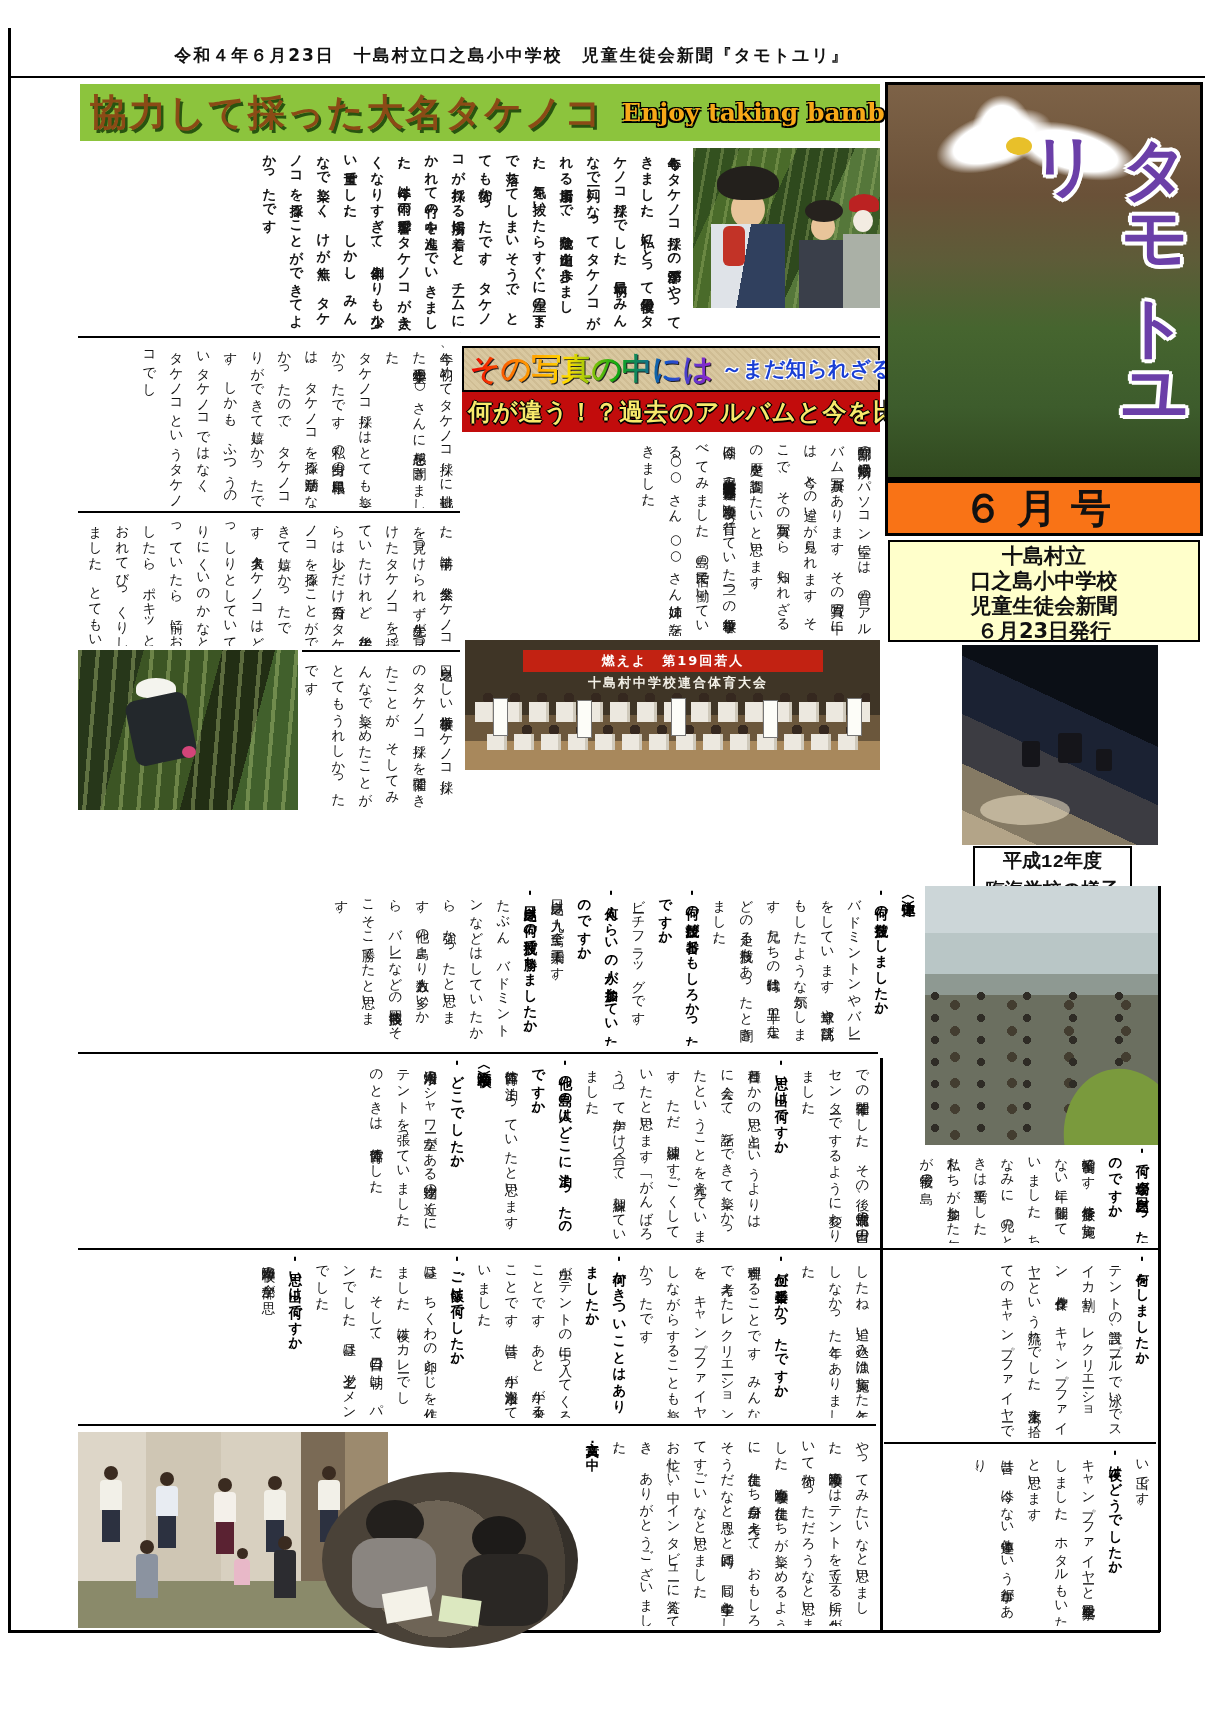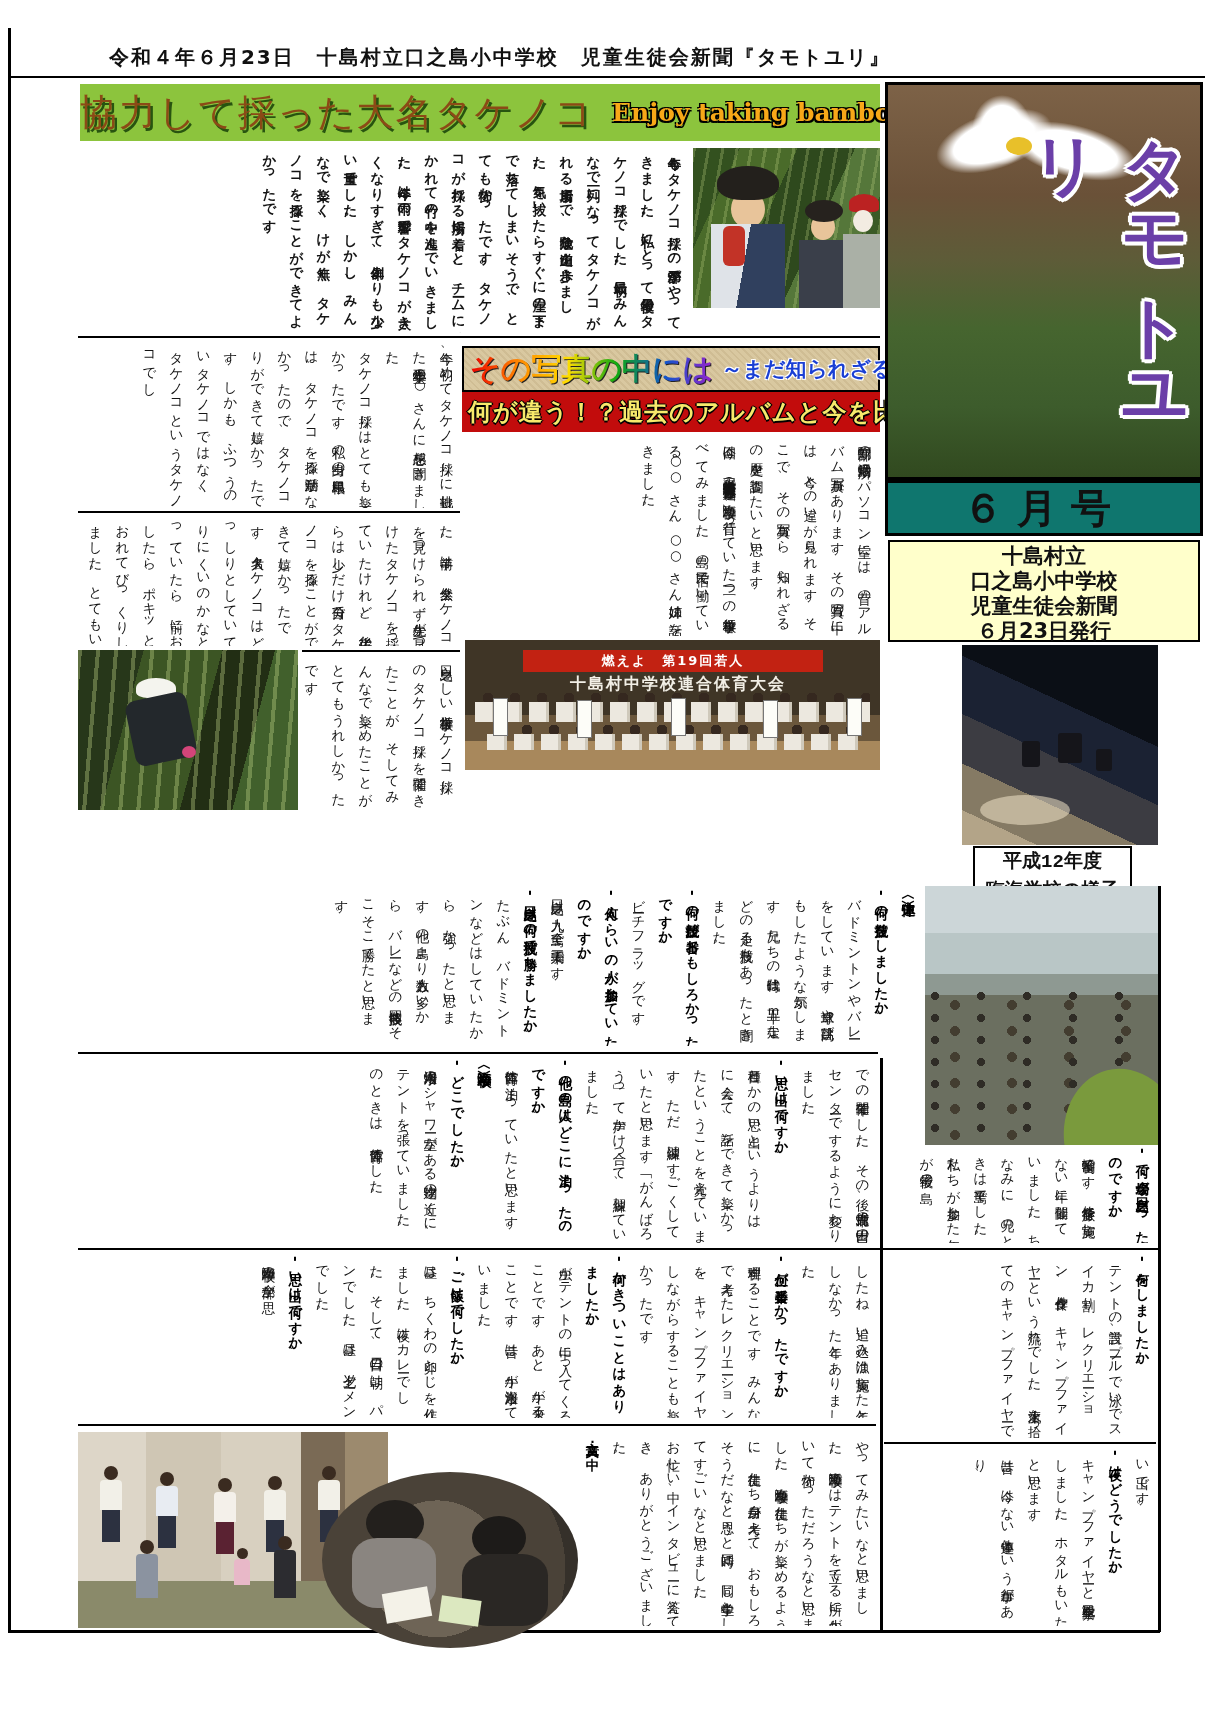--- a/index.html
+++ b/index.html
@@ -11,24 +11,24 @@
   .hline{position:absolute;background:#000;height:2px;}
   .vline{position:absolute;background:#000;width:3px;}
   
   .vtext{position:absolute;writing-mode:vertical-rl;overflow:hidden;font-size:13.5px;line-height:27px;
          letter-spacing:0.5px;color:#141414;}
   .vtext p,.seg{margin:0;padding:0;}
   .seg-q,.seg-h,.seg-sig{font-family:"DejaVu Sans","Liberation Sans",sans-serif;font-weight:bold;color:#000;}
   .seg-h{font-size:14px;}
   .vtext.sansbody{font-family:"DejaVu Sans","Liberation Sans",sans-serif;font-weight:600;}
   
-  #top-header{top:44px;left:0;width:1000px;text-align:center;font-size:20px;font-weight:600;letter-spacing:2px;}
+  #top-header{top:44px;left:12px;width:1000px;text-align:center;font-size:17px;font-weight:600;letter-spacing:2px;}
   
   #green-banner{left:80px;top:84px;width:800px;height:57px;background:#8cc43d;display:flex;align-items:center;}
-  #green-banner .jp{font-size:37px;font-weight:normal;color:#8b4a16;letter-spacing:2px;
+  #green-banner .jp{font-size:37px;font-weight:bold;color:#8b4a16;letter-spacing:2px;margin-left:10px;
       text-shadow:2.5px 2.5px 0 #285410;white-space:nowrap;}
   #green-banner .en{font-size:25px;font-weight:bold;color:#f8a818;margin-left:18px;white-space:nowrap;
       text-shadow:-1.5px -1.5px 0 #000,1.5px -1.5px 0 #000,-1.5px 1.5px 0 #000,1.5px 1.5px 0 #000;}
   
   #research-banner{left:462px;top:346px;width:418px;height:46px;background:#d9c8a0;border:2px solid #000;
       box-sizing:border-box;display:flex;align-items:center;
       background-image:repeating-linear-gradient(45deg,rgba(120,90,40,.10) 0 2px,transparent 2px 5px);}
   #research-title{font-size:30px;font-weight:bold;margin-left:6px;white-space:nowrap;
       background:linear-gradient(90deg,#e00,#f80,#fd0,#1a1,#15c,#92c);
       -webkit-background-clip:text;background-clip:text;color:transparent;
@@ -45,37 +45,37 @@
   #cap-night{left:973px;top:846px;width:155px;height:62px;font-size:19px;line-height:29px;font-family:Liberation Mono, monospace;}
   
   #lily-box{left:885px;top:82px;width:318px;height:398px;border:3px solid #000;box-sizing:border-box;
       background:linear-gradient(180deg,#7d6247 0%,#6a5138 28%,#5d5c38 45%,#46652f 62%,#3d5c2c 82%,#31491f 100%);overflow:hidden;}
   .petal{position:absolute;background:radial-gradient(closest-side,#ffffff 70%,rgba(255,255,255,0));border-radius:50%;}
   #lily-center{position:absolute;width:26px;height:18px;border-radius:50%;background:#e8c02a;}
   #sidebar-title{position:absolute;top:6px;left:0;width:100%;height:100%;writing-mode:vertical-rl;
       display:flex;justify-content:center;font-size:66px;font-weight:bold;color:#6b3fa8;letter-spacing:6px;
       font-family:"DejaVu Sans","Liberation Sans",sans-serif;
       text-shadow:-3px -3px 0 #fff,3px -3px 0 #fff,-3px 3px 0 #fff,3px 3px 0 #fff,0 -4px 0 #fff,0 4px 0 #fff,-4px 0 0 #fff,4px 0 0 #fff;}
-  #month-box{left:885px;top:480px;width:318px;height:56px;border:3px solid #000;box-sizing:border-box;background:#0f766e;
+  #month-box{left:885px;top:480px;width:318px;height:56px;border:3px solid #000;box-sizing:border-box;background:#f97316;
       text-align:center;font-size:40px;font-weight:bold;line-height:50px;letter-spacing:14px;}
   #info-box{left:888px;top:540px;width:312px;height:102px;border:2px solid #000;box-sizing:border-box;background:#ffffcb;
       text-align:center;font-size:21px;font-weight:bold;line-height:25px;padding-top:2px;}
   
   .photo{position:absolute;overflow:hidden;}
   #photo-bamboo-group{left:693px;top:148px;width:187px;height:160px;
       background:linear-gradient(115deg,#33511f 0 18%,#4a6b2a 18% 40%,#2e491d 40% 62%,#55773a 62% 80%,#3a5a26 80%);}
   #photo-bamboo-group .streaks{position:absolute;inset:0;background:repeating-linear-gradient(100deg,rgba(190,210,130,.28) 0 3px,transparent 3px 14px);}
   .face{position:absolute;border-radius:50%;background:#e8c49a;}
   #photo-bamboo-solo{left:78px;top:650px;width:220px;height:160px;
       background:linear-gradient(105deg,#27371a 0 25%,#3c5524 25% 55%,#222e14 55% 75%,#41602c 75%);}
   #photo-bamboo-solo .streaks{position:absolute;inset:0;background:repeating-linear-gradient(95deg,rgba(200,220,140,.35) 0 4px,transparent 4px 18px);}
   #photo-gym{left:465px;top:640px;width:415px;height:130px;background:linear-gradient(#3f3526 0 58%,#6b573c 58% 78%,#a8885c 78%);}
   #gym-red-banner{position:absolute;left:58px;top:10px;width:300px;height:22px;background:#c22212;color:#fff;
       font-size:13px;font-weight:bold;text-align:center;line-height:22px;letter-spacing:2px;}
-  #gym-white-text{position:absolute;left:48px;top:34px;width:330px;color:#f2efe6;font-size:16px;font-weight:bold;
+  #gym-white-text{position:absolute;left:48px;top:34px;width:330px;color:#f2efe6;font-size:13px;font-weight:bold;
       text-align:center;letter-spacing:2px;}
   .heads{position:absolute;height:12px;background-image:radial-gradient(circle 5.5px at 13px 6px,#35281f 96%,transparent 100%);
       background-size:27px 12px;background-repeat:repeat-x;}
   .shirts{position:absolute;height:20px;background-image:repeating-linear-gradient(90deg,#ece8df 0 17px,#cfc9bb 17px 20px,rgba(0,0,0,0) 20px 27px);}
   .island-sign{position:absolute;width:13px;height:36px;background:#fdfdf8;border:1px solid #777;}
   #photo-night{left:962px;top:645px;width:196px;height:200px;
       background:linear-gradient(205deg,#0b0f16 0 35%,#1b2233 35% 55%,#3c3c42 55% 72%,#857a64 72% 88%,#b3a488 88%);}
   .night-fig{position:absolute;background:#15151a;border-radius:3px;}
   #photo-beach{left:925px;top:886px;width:233px;height:259px;background:linear-gradient(#ccd6d8 0 18%,#b9c6c6 18% 34%,#8e9992 34% 42%,#6b6f60 42%);}
   #photo-beach .rocks{position:absolute;left:0;top:40%;width:100%;height:60%;

